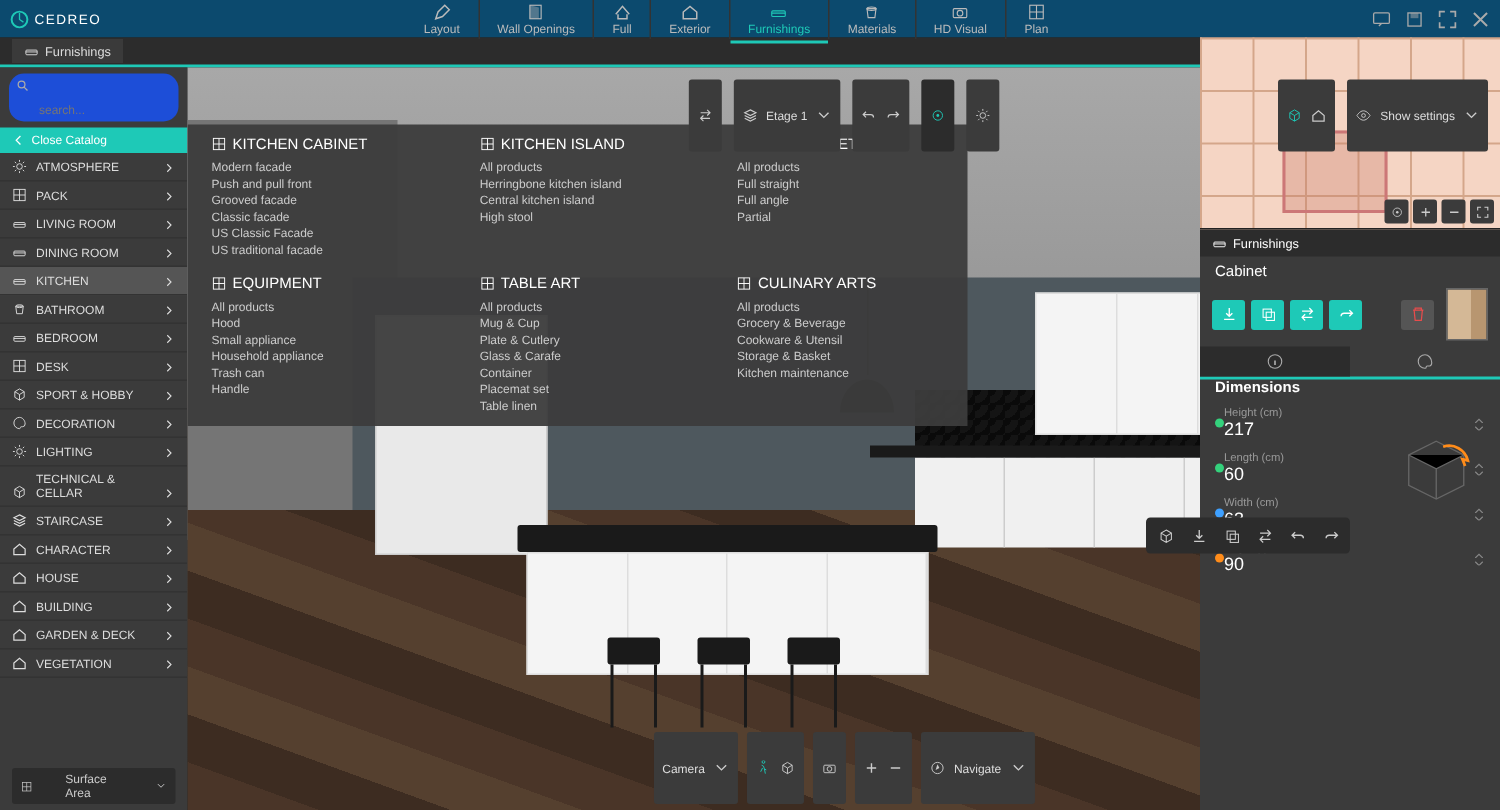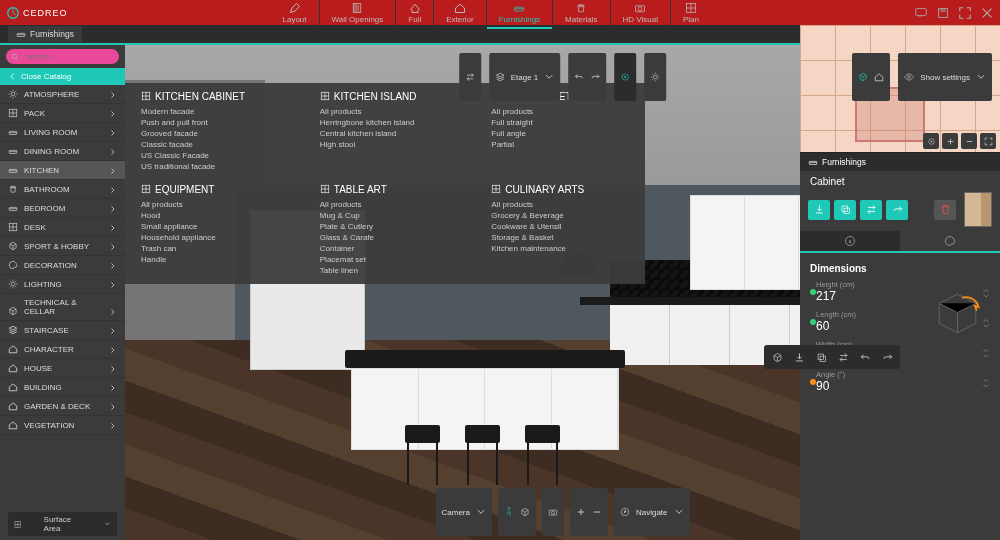--- a/index.html
+++ b/index.html
@@ -1,33 +1,33 @@
 <!DOCTYPE html>
 <html><head>
 <meta charset="utf-8">
 <style>
   *{box-sizing:border-box;margin:0;padding:0;font-family:'Segoe UI',Arial,sans-serif;-webkit-font-smoothing:antialiased}
   body{background:#1a1a1a;width:1000px;height:540px;overflow:hidden;color:#fff;font-size:9px;position:relative}
-  .top-bar{height:25px;background:#b91c1c;display:flex;align-items:center;padding:0 6px}
+  .top-bar{height:25px;background:#0c4a6e;display:flex;align-items:center;padding:0 6px}
   .logo{display:flex;align-items:center;gap:3px;font-size:9px;letter-spacing:1px}
   .logo svg{width:14px;height:14px}
   .top-tabs{display:flex;gap:0;margin:0 auto}
   .top-tab{display:flex;flex-direction:column;align-items:center;padding:2px 12px;font-size:8px;color:#bbb;cursor:pointer;border-right:1px solid #333;position:relative}
   .top-tab:last-child{border-right:none}
   .top-tab.active{color:#1ec9b7}
   .top-tab.active::after{content:'';position:absolute;bottom:-3px;left:0;right:0;height:2px;background:#1ec9b7}
   .top-tab svg{width:12px;height:12px;margin-bottom:1px}
   .top-right{display:flex;gap:8px;align-items:center}
   .top-right .ico{width:14px;height:14px;color:#aaa;cursor:pointer}
   .sub-bar{height:20px;background:#2c2c2c;display:flex;align-items:center;padding:0 8px;border-bottom:2px solid #1ec9b7}
   .sub-bar-item{display:flex;align-items:center;gap:4px;font-size:8.5px;color:#ddd;padding:3px 8px;background:#3a3a3a;border-radius:0}
   .main{display:flex;height:495px}
   .sidebar{width:125px;background:#3b3b3b;display:flex;flex-direction:column}
   .search-box{padding:4px 6px}
-  .search-input{width:100%;background:#ec4899;border:none;border-radius:10px;padding:3px 8px 3px 20px;color:#fff;font-size:8px}
+  .search-input{width:100%;background:#1d4ed8;border:none;border-radius:10px;padding:20px 8px 3px 20px;color:#fff;font-size:8px}
   .search-wrap{position:relative}
   .search-wrap svg{position:absolute;left:5px;top:4px;width:9px;height:9px;color:#aaa}
   .close-catalog{background:#1ec9b7;color:#fff;font-size:8px;padding:4px 8px;display:flex;align-items:center;gap:4px;cursor:pointer}
   .cat-list{flex:1;overflow-y:auto}
   .cat-item{display:flex;align-items:flex-end;gap:6px;padding:4px 8px;font-size:8px;color:#ddd;border-bottom:1px solid #333;cursor:pointer}
   .cat-item.active{background:#555}
   .cat-item svg{width:10px;height:10px;flex:none}
   .cat-item .chev{margin-left:auto;width:8px;height:8px}
   .bottom-sidebar{padding:4px 8px}
   .surface-btn{display:flex;align-items:center;gap:22px;font-size:8px;color:#ccc;background:#2c2c2c;padding:3px 6px;border-radius:2px;cursor:pointer}
@@ -80,21 +80,21 @@
   .props-tabs{display:flex;gap:4px;padding:0 8px;align-items:center}
   .ptab{width:22px;height:20px;background:#1ec9b7;border-radius:2px;display:flex;align-items:center;justify-content:center;cursor:pointer}
   .ptab svg{width:11px;height:11px;color:#fff}
   .ptab.del{background:#555;margin-left:auto}
   .ptab.del svg{color:#e84c4c}
   .thumb{width:28px;height:35px;background:linear-gradient(90deg,#d4b896 60%,#b89670 60%);margin-left:4px;border:1px solid #666}
   .sub-tabs{display:flex;border-bottom:2px solid #1ec9b7;margin-top:4px}
   .stab{flex:1;padding:4px;display:flex;justify-content:center;cursor:pointer}
   .stab.active{background:#2c2c2c}
   .stab svg{width:12px;height:12px;color:#aaa}
-  .dims-section{padding:10px 10px}
+  .dims-section{padding:0 10px}
   .dims-title{font-size:10px;font-weight:600;margin-bottom:6px}
   .dim-row{display:flex;align-items:center;margin-bottom:7px;gap:0}
   .dot{width:6px;height:6px;border-radius:50%;flex:none}
   .dim-label{flex:1}
   .dim-lbl{font-size:7.5px;color:#999}
   .dim-val{font-size:12px;color:#fff}
   .spinner{display:flex;flex-direction:column;gap:0}
   .spinner svg{width:8px;height:5px;color:#888;cursor:pointer}
   .cube-widget{position:absolute;right:15px;top:260px;width:55px;height:55px}
 </style>

